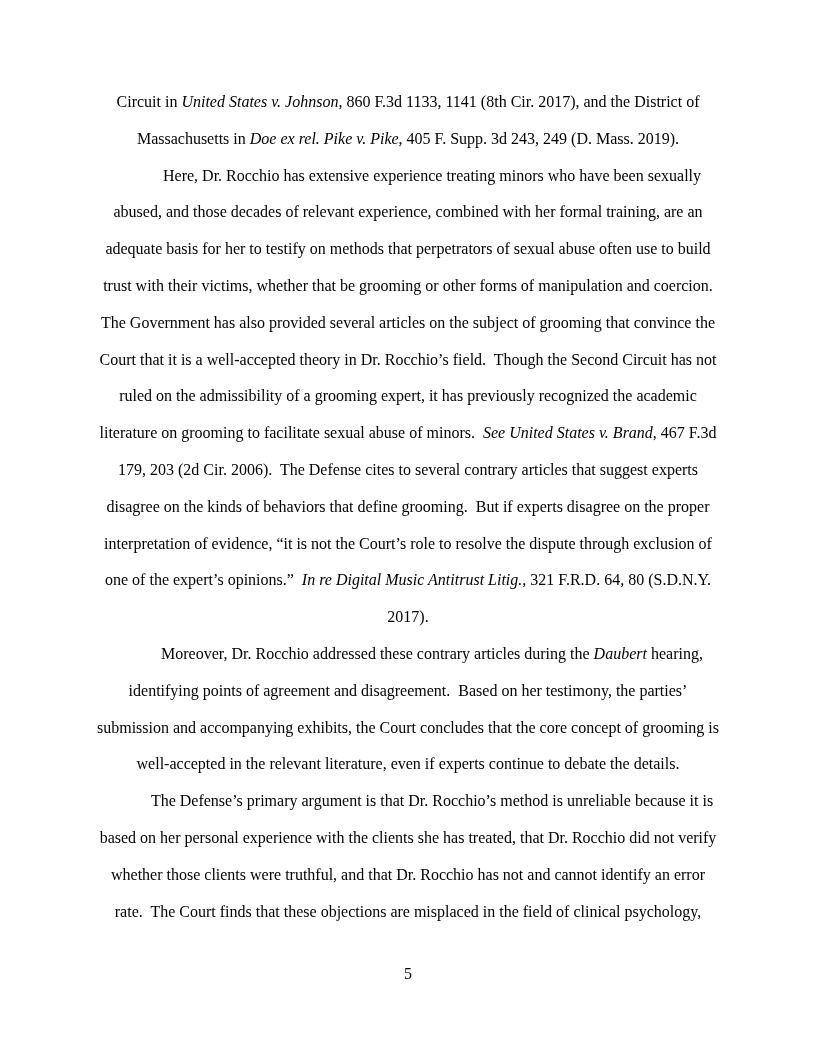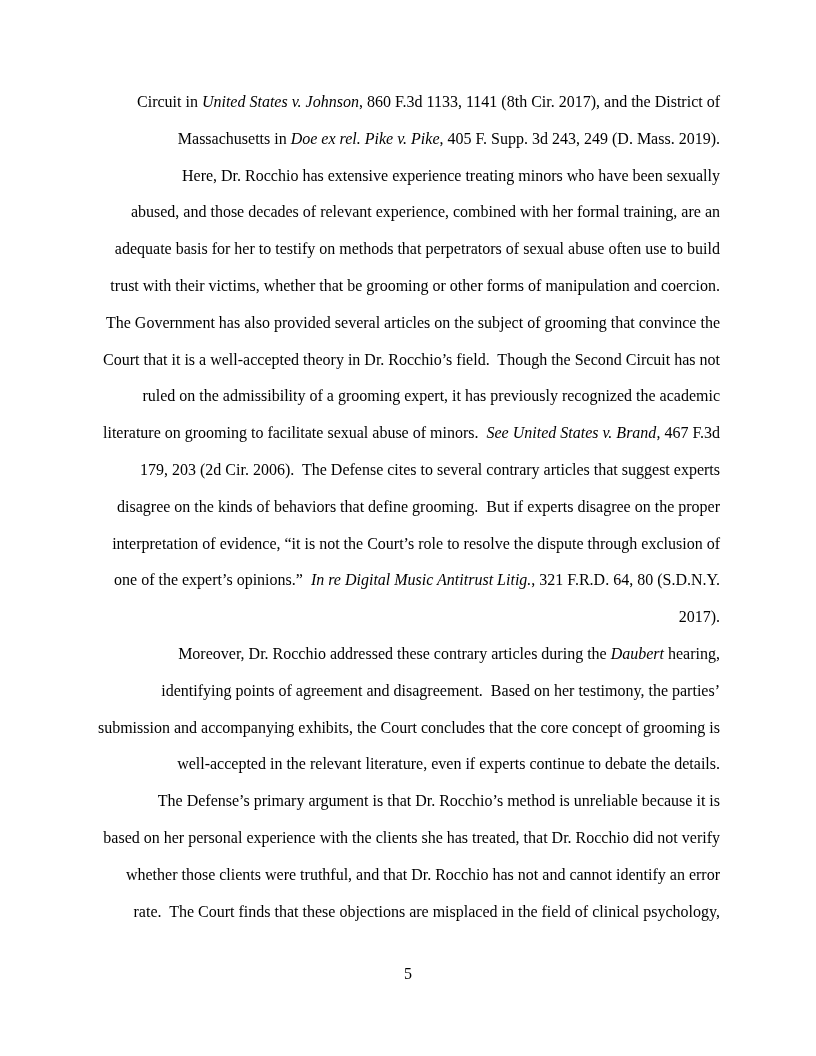--- a/index.html
+++ b/index.html
@@ -16,21 +16,21 @@
   }
   .doc-body {
     position: absolute;
     left: 96px;
     top: 84px;
     width: 624px;
     font-family: "Liberation Serif", serif;
     font-size: 16px;
     line-height: 36.8px;
     color: #000000;
-    text-align: right;
+    text-align: center;
   }
   .para {
     margin: 0;
     white-space: pre-wrap; 
   }
   .para.indent {
     text-indent: 48px;
   }
   .italic {
     font-style: italic;

